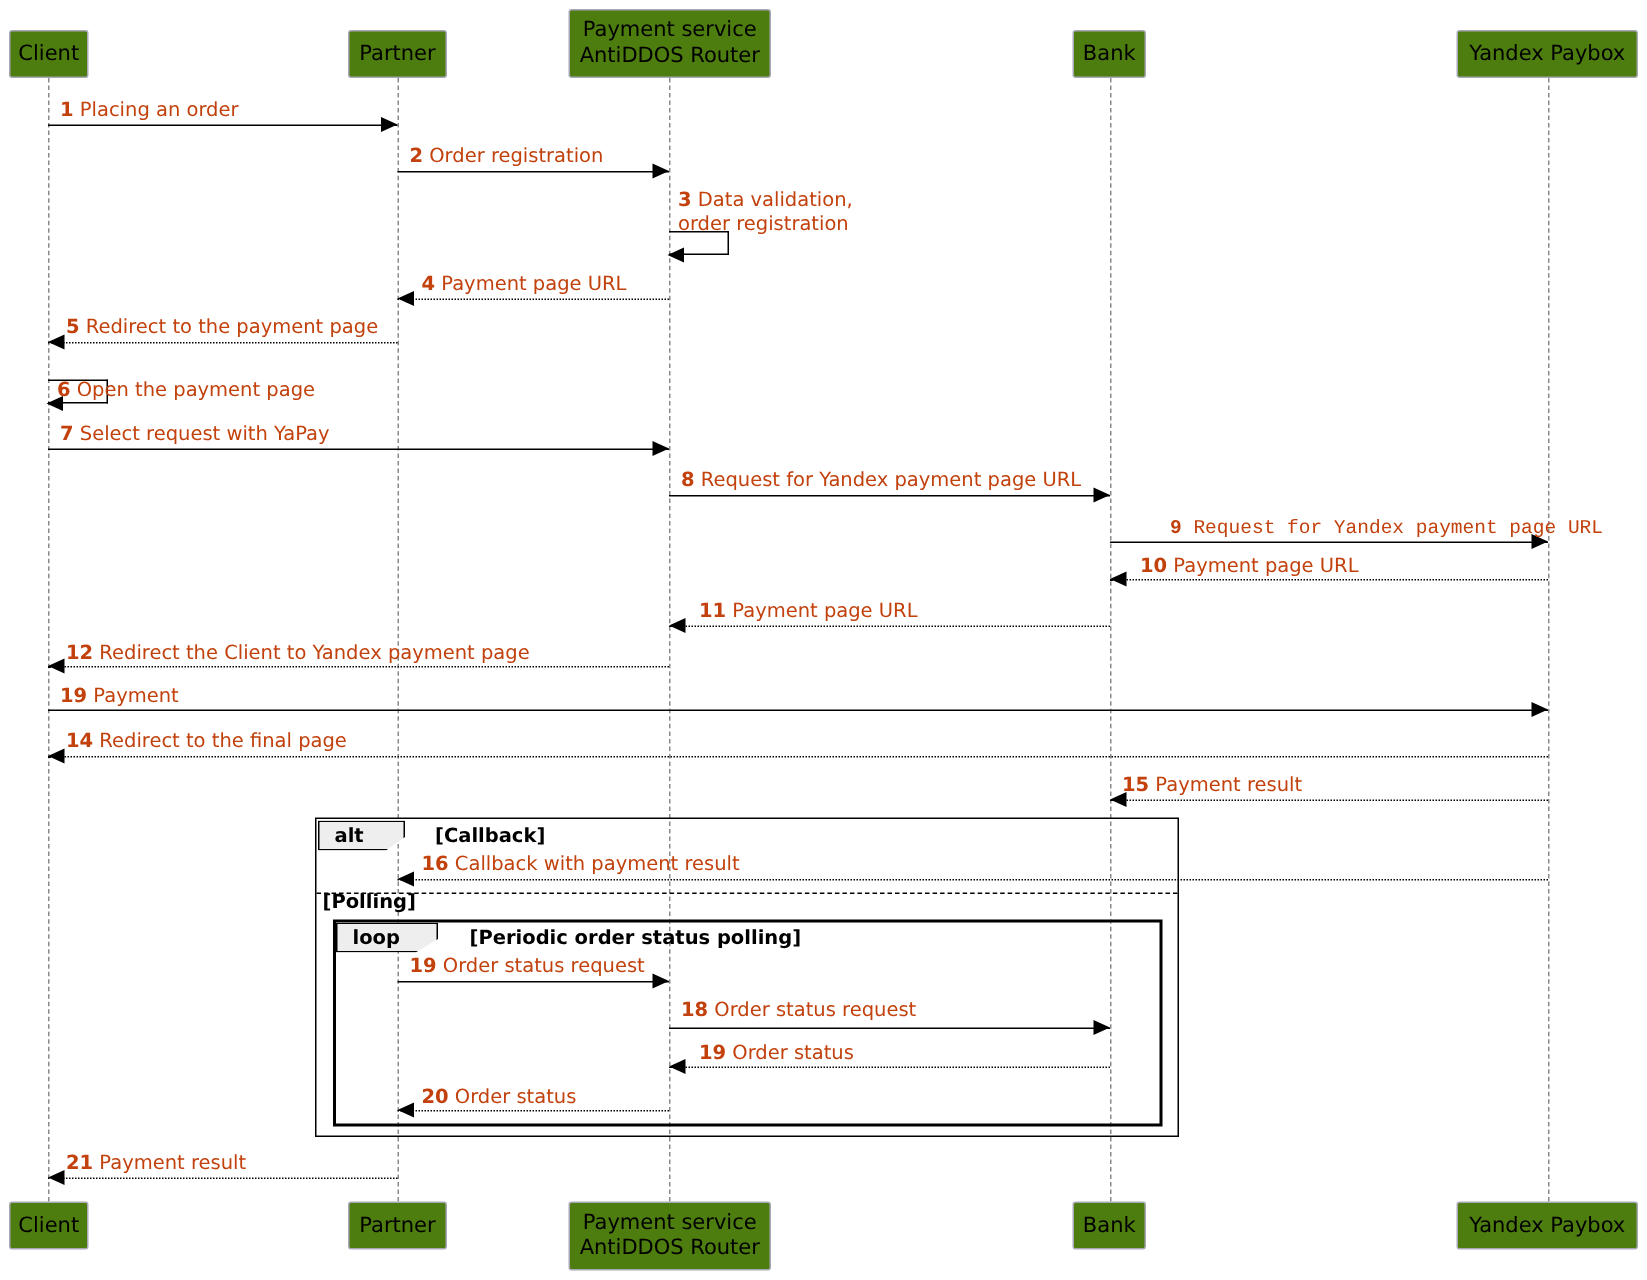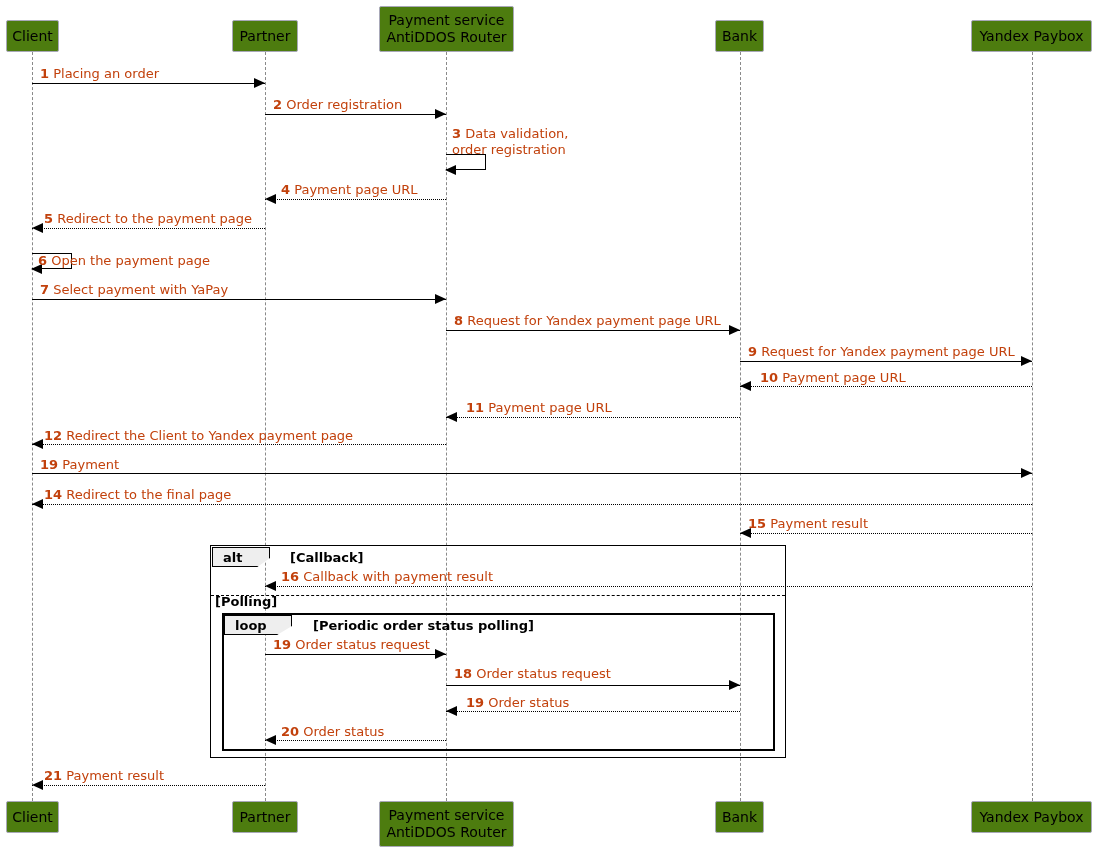--- a/index.html
+++ b/index.html
@@ -164,27 +164,27 @@
       <div class="arrowhead left" style="top: 194px; left: 265px;"></div>
       <div class="msg-label" style="left: 281px; top: 182px;"><span class="num">4</span><span> Payment page URL</span></div>
       <div class="msg-line dotted" style="left: 32px; top: 228px; width: 233px;"></div>
       <div class="arrowhead left" style="top: 223px; left: 32px;"></div>
       <div class="msg-label" style="left: 44px; top: 211px;"><span class="num">5</span><span> Redirect to the payment page</span></div>
       <div class="selfmsg" style="left: 32px; top: 253px; width: 40px; height: 16px;"></div>
       <div class="arrowhead left" style="left: 31px; top: 264px;"></div>
       <div class="msg-label" style="left: 38px; top: 253px;"><span class="num">6</span><span> Open the payment page</span></div>
       <div class="msg-line" style="left: 32px; top: 299px; width: 414px;"></div>
       <div class="arrowhead right" style="top: 294px; left: 435px;"></div>
-      <div class="msg-label" style="left: 40px; top: 282px;"><span class="num">7</span><span> Select payment with YaPay</span></div>
+      <div class="msg-label" style="left: 40px; top: 282px;"><span class="num">7</span><span> Select request with YaPay</span></div>
       <div class="msg-line" style="left: 446px; top: 330px; width: 294px;"></div>
       <div class="arrowhead right" style="top: 325px; left: 729px;"></div>
       <div class="msg-label" style="left: 454px; top: 313px;"><span class="num">8</span><span> Request for Yandex payment page URL</span></div>
       <div class="msg-line" style="left: 740px; top: 361px; width: 292px;"></div>
       <div class="arrowhead right" style="top: 356px; left: 1021px;"></div>
-      <div class="msg-label" style="left: 748px; top: 344px;"><span class="num">9</span><span> Request for Yandex payment page URL</span></div>
+      <div class="msg-label" style="left: 780px; top: 344px; font-family: Liberation Mono, monospace;"><span class="num">9</span><span> Request for Yandex payment page URL</span></div>
       <div class="msg-line dotted" style="left: 740px; top: 386px; width: 292px;"></div>
       <div class="arrowhead left" style="top: 381px; left: 740px;"></div>
       <div class="msg-label" style="left: 760px; top: 370px;"><span class="num">10</span><span> Payment page URL</span></div>
       <div class="msg-line dotted" style="left: 446px; top: 417px; width: 294px;"></div>
       <div class="arrowhead left" style="top: 412px; left: 446px;"></div>
       <div class="msg-label" style="left: 466px; top: 400px;"><span class="num">11</span><span> Payment page URL</span></div>
       <div class="msg-line dotted" style="left: 32px; top: 444px; width: 414px;"></div>
       <div class="arrowhead left" style="top: 439px; left: 32px;"></div>
       <div class="msg-label" style="left: 44px; top: 428px;"><span class="num">12</span><span> Redirect the Client to Yandex payment page</span></div>
       <div class="msg-line" style="left: 32px; top: 473px; width: 1000px;"></div>

